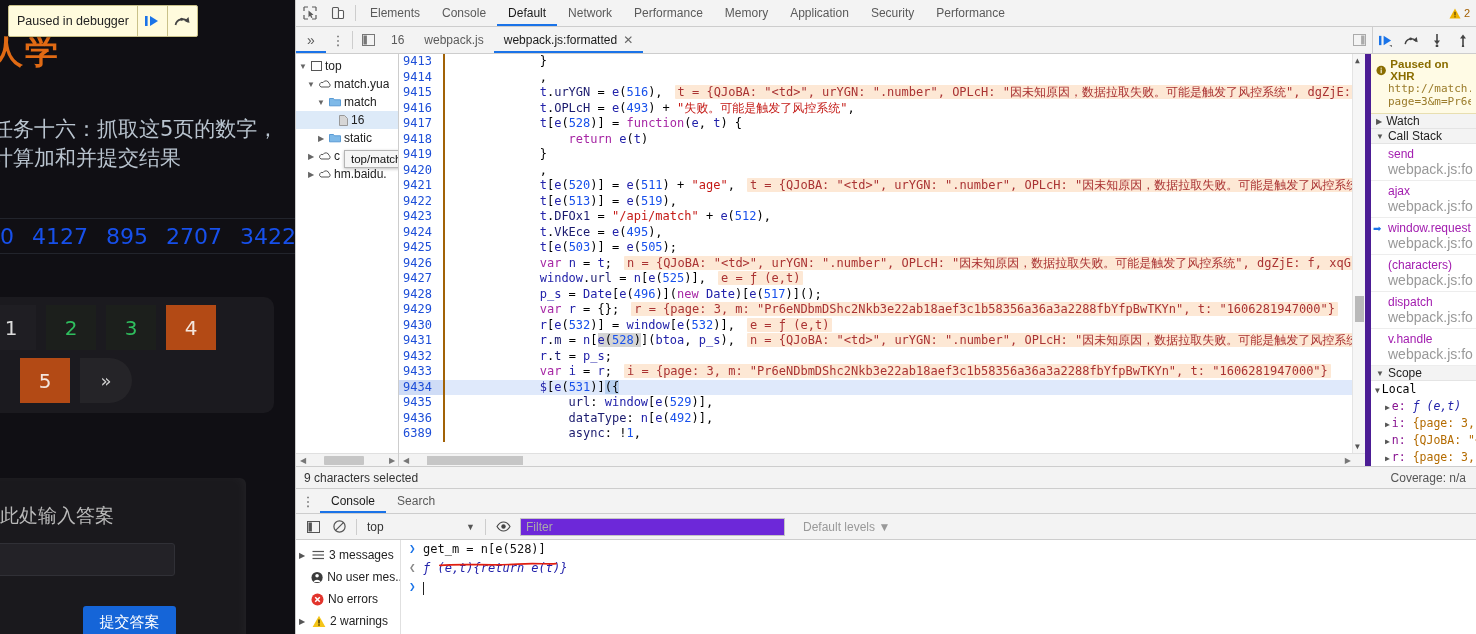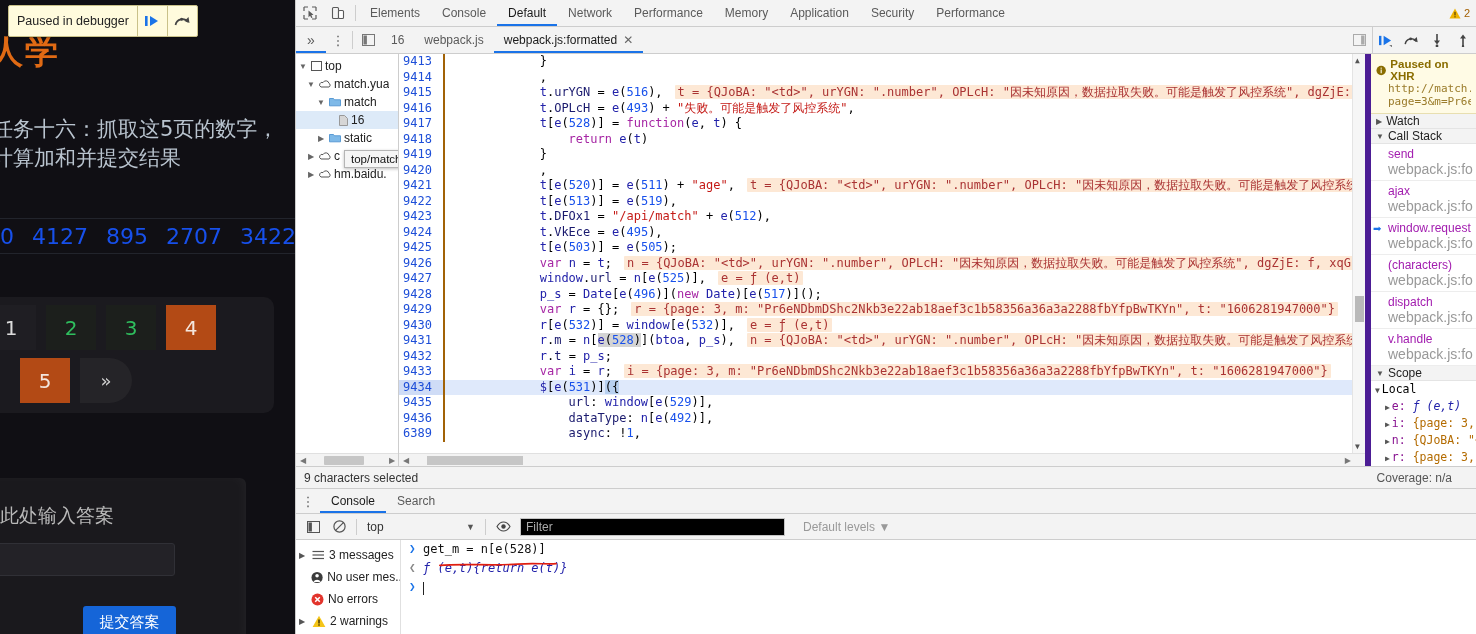--- a/index.html
+++ b/index.html
@@ -221,21 +221,21 @@
   #ed-hscroll .ar { font-size:8px; color:#777; width:14px; text-align:center; }
   #ed-hscroll .arR { position:absolute; right:14px; font-size:8px; color:#777; }
 
   
   #ed-status {
     flex: 0 0 22px; display:flex; align-items:center;
     border-top:1px solid #cdcdcd; background:#f3f3f3;
     font-size:12px; color:#333; padding-left: 8px;
   }
   #ed-status .spacer { flex:1; }
-  #ed-status .cov { color:#555; padding-right:24px; }
+  #ed-status .cov { color:#555; padding-right:10px; }
 
   
   #dbg {
     width: 111px; flex: 0 0 111px; background:#fff;
     border-left:6px solid #4c1d95; overflow:hidden; font-size:12px;
     display:flex; flex-direction:column;
   }
   #dbg-paused {
     background:#fffbe5; border-bottom:1px solid #e8dfb0; padding:4px 5px 5px 5px;
   }
@@ -271,21 +271,21 @@
     height:26px; display:flex; align-items:center; gap:0;
     background:#f3f3f3; border-bottom:1px solid #cdcdcd; padding:0 4px;
   }
   #console-toolbar .cbtn { width:26px; display:flex; align-items:center; justify-content:center; cursor:pointer; }
   #console-toolbar .vsep { width:1px; height:16px; background:#cdcdcd; margin:0 4px; }
   #ctx-select {
     display:flex; align-items:center; justify-content:space-between;
     width:120px; padding:0 6px; font-size:12px; color:#333; cursor:pointer;
   }
   #filter-input {
-    width:265px; height:18px; border:1px solid #c4c4c4; background:#000000;
+    width:265px; height:18px; border:1px solid #c4c4c4; background:#6d28d9;
     font-size:12px; color:#aaa; padding:0 5px; display:flex; align-items:center;
     margin-left: 4px;
   }
   #levels { font-size:12px; color:#999; margin-left:18px; cursor:pointer; }
   #console-body { flex:1 1 auto; display:flex; min-height:0; }
   #console-sidebar {
     width:105px; flex:0 0 105px; border-right:1px solid #e0e0e0; padding-top:4px;
     font-size:12px; color:#222;
   }
   .cs-row { display:flex; align-items:center; gap:4px; height:22px; padding-left:3px; cursor:pointer; }

